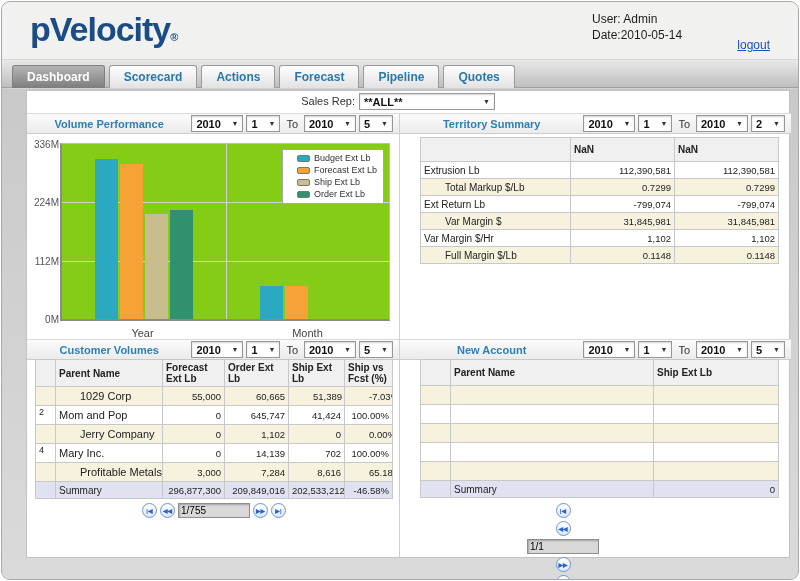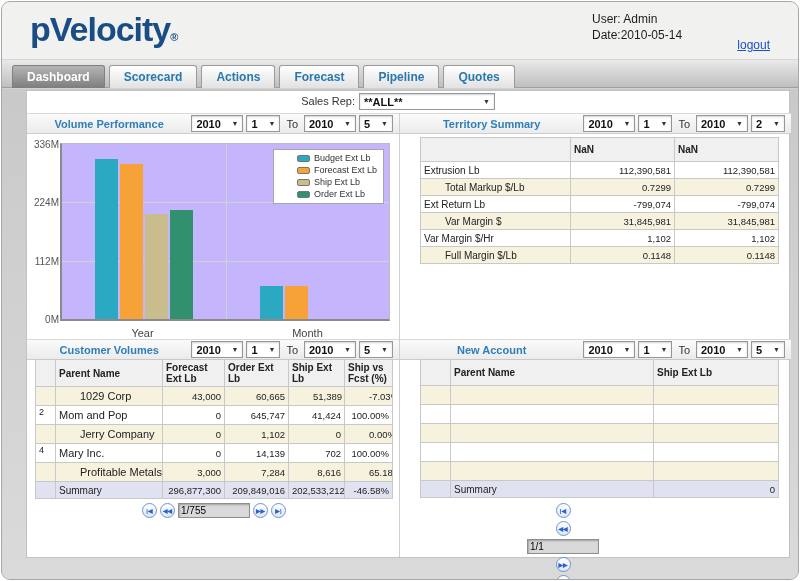--- a/index.html
+++ b/index.html
@@ -47,34 +47,34 @@
   .dd-cluster { display:flex; align-items:center; margin-right:6px; }
   .dd-year { width:52px; } .dd-month { width:34px; margin-left:3px; }
   .to-label { font-size:11px; color:#333; margin:0 6px; }
   .strip1L { left:0; top:22px; width:372px; }
   .strip1R { left:373px; top:22px; width:391px; }
   .strip2L { left:0; top:248px; width:372px; }
   .strip2R { left:373px; top:248px; width:391px; }
 
   
   .chart-area { position:absolute; left:0; top:44px; width:372px; height:204px; }
-  .plot { position:absolute; left:33px; top:8px; width:330px; height:178px; background:#c4b5fd;
+  .plot { position:absolute; left:33px; top:8px; width:330px; height:178px; background:#84cc16;
           border-top:1px solid #bcbcbc; border-right:1px solid #bcbcbc;
           border-left:2px solid #8a8a8a; border-bottom:2px solid #8a8a8a; }
   .grid-line { position:absolute; left:0; right:0; height:1px; background:#d2d2d2; }
   .ytick { position:absolute; width:30px; text-align:right; font-size:10px; color:#555; left:-33px; }
   .chart-half { position:absolute; top:0; bottom:0; width:50%; }
   .half-month { left:50%; border-left:1px solid #d2d2d2; }
   .half-year { left:0; }
   .bar-group { display:flex; align-items:flex-end; height:100%; padding-left:33px; }
   .bar { width:23px; margin-right:2px; }
   .xlabel { position:absolute; top:192px; width:165px; text-align:center; font-size:11px; color:#444; }
   .xlabel.year { left:33px; } .xlabel.month { left:198px; }
   .legend { position:absolute; right:5px; top:5px; background:#fff; border:1px solid #a7a7a7;
-            padding:3px 6px 2px 23px; z-index:5; }
+            padding:3px 6px 2px 14px; z-index:5; }
   .legend-item { display:flex; align-items:center; margin-bottom:2px; }
   .legend-swatch { width:13px; height:7px; border:1px solid #777; border-radius:2px; margin-right:4px; }
   .legend-label { font-size:9px; color:#333; white-space:nowrap; }
 
   
   table { border-collapse:collapse; table-layout:fixed; }
   td, th { border:1px solid #c8c8c8; overflow:hidden; white-space:nowrap; }
   th { background:#f0f0f0; font-size:10px; font-weight:bold; text-align:left; padding:2px 3px;
        white-space:normal; line-height:11px; vertical-align:middle; color:#222; }
   td { font-size:10px; padding:1px 3px; color:#222; }
@@ -340,21 +340,21 @@
           <th></th>
           <th>Parent Name</th>
           <th>Forecast Ext Lb</th>
           <th>Order Ext Lb</th>
           <th>Ship Ext Lb</th>
           <th>Ship vs Fcst (%)</th>
         </tr>
         <tr class="beige">
           <td class="rownum">1</td>
           <td class="name-cell">1029 Corp</td>
-          <td class="num">43,000</td>
+          <td class="num">55,000</td>
           <td class="num">60,665</td>
           <td class="num">51,389</td>
           <td class="num">-7.03%</td>
         </tr>
         <tr class="white">
           <td class="rownum">2</td>
           <td class="name-cell">Mom and Pop</td>
           <td class="num">0</td>
           <td class="num">645,747</td>
           <td class="num">41,424</td>

